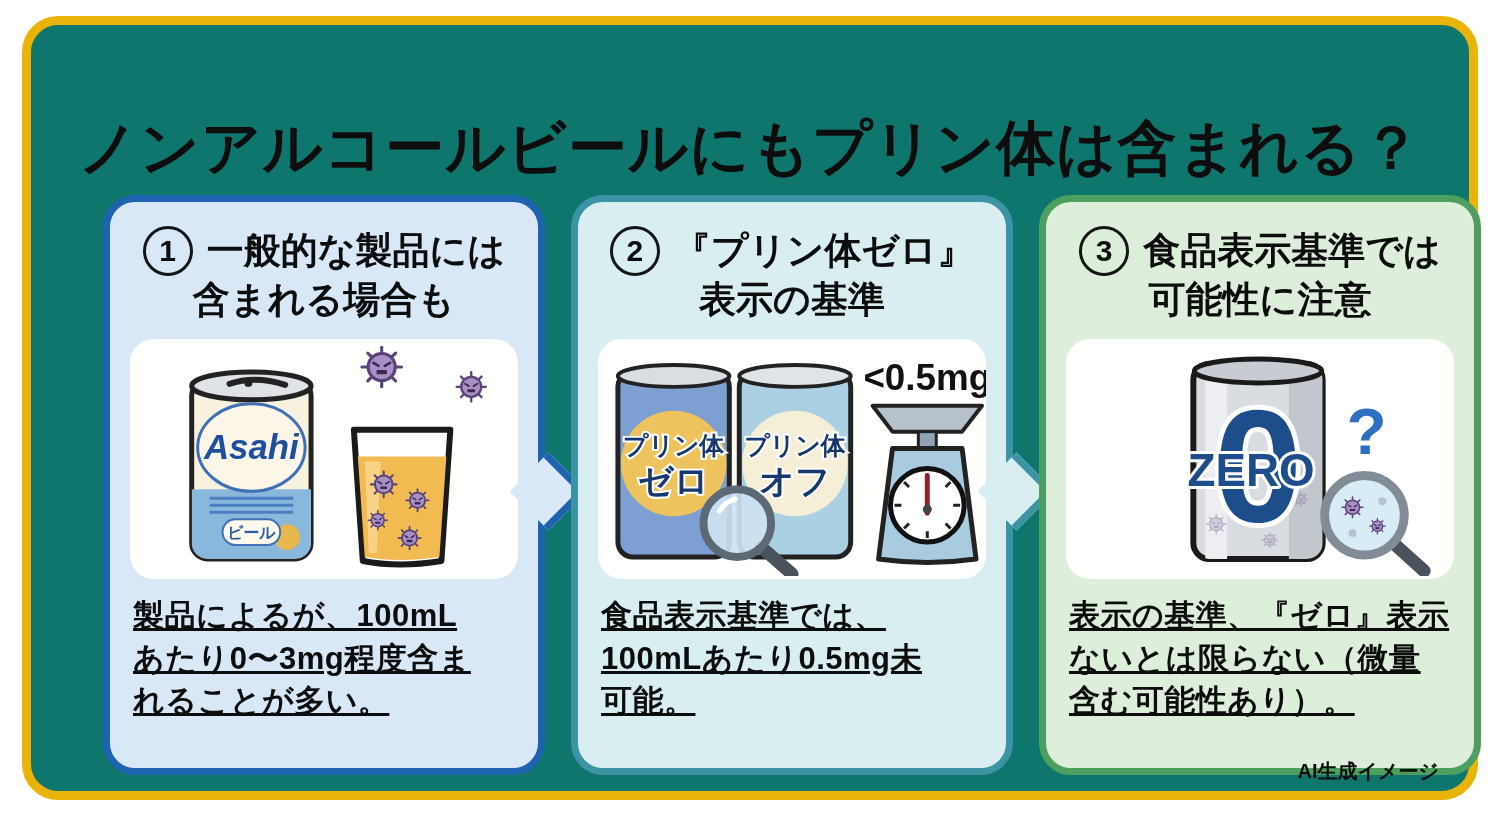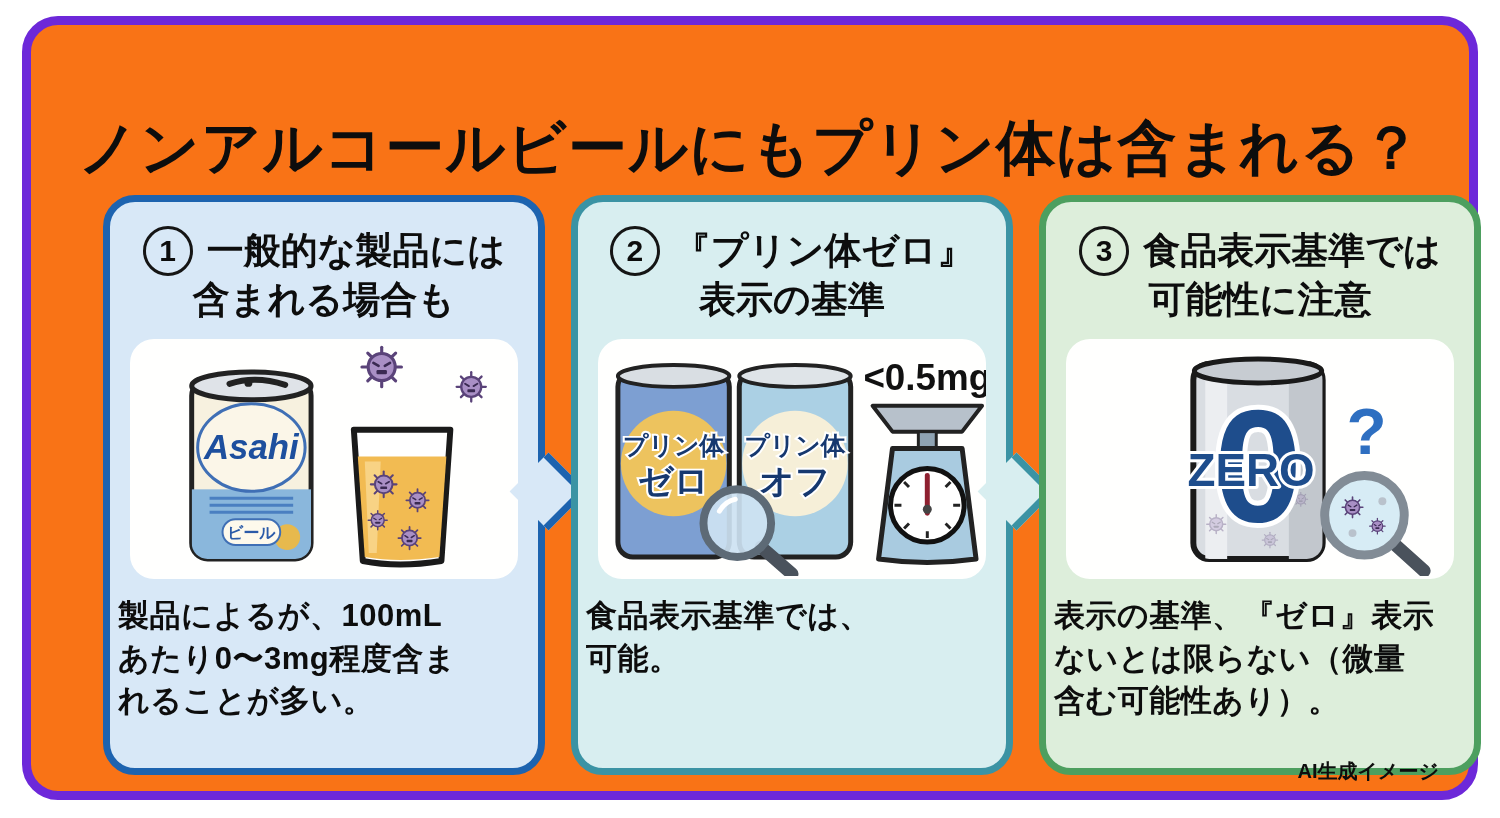--- a/index.html
+++ b/index.html
@@ -3,21 +3,21 @@
 <meta charset="utf-8">
 <style>
   html,body{margin:0;padding:0;}
   body{
     width:1500px;height:818px;background:#ffffff;
     font-family:"Liberation Sans","DejaVu Sans",sans-serif;
     position:relative;overflow:hidden;color:#0d0d0d;
   }
   .frame{
     position:absolute;left:22px;top:16px;width:1456px;height:784px;
-    border:9px solid #6d28d9;border-radius:36px;background:#f97316;
+    border:9px solid #eab308;border-radius:36px;background:#0f766e;
     box-sizing:border-box;
   }
   .title{
     position:absolute;left:0;top:44px;width:100%;text-align:center;
     font-size:59px;font-weight:900;letter-spacing:1px;color:#0d0d0d;
   }
   .panels{
     position:absolute;left:72px;top:170px;right:72px;height:580px;
     display:flex;gap:26px;
   }
@@ -43,22 +43,23 @@
     display:inline-flex;align-items:center;justify-content:center;
     width:44px;height:44px;border:3px solid #151515;border-radius:50%;
     font-size:30px;font-weight:800;flex:0 0 auto;
   }
   .illus{
     background:#fffffe;border-radius:24px;margin:16px 20px 0;height:240px;
     display:flex;align-items:center;justify-content:center;overflow:hidden;
   }
   .illus svg{display:block;}
   .bodytext{
-    margin:16px 8px 0;font-size:31px;font-weight:700;line-height:1.36;
+    margin:16px 23px 0;font-size:31px;font-weight:700;line-height:1.36;
     letter-spacing:0.5px;
+    text-decoration:underline;
   }
   .caption{
     position:absolute;right:30px;bottom:6px;font-size:20px;font-weight:700;
   }
   svg text{font-family:"Liberation Sans","DejaVu Sans",sans-serif;}
 </style>
 </head>
 <body>
 
 <div class="frame">
@@ -188,20 +189,21 @@
                 <line y1="-33" y2="-26" transform="rotate(270)"></line>
               <line y1="-33" y2="-26" transform="rotate(315)"></line>
             </g>
             <line x1="331" y1="172" x2="331" y2="134" stroke="#8e2030" stroke-width="5" stroke-linecap="round"></line>
             <circle cx="331" cy="168" r="4.5" fill="#444444"></circle>
           </g>
         </svg>
       </div>
       <div class="bodytext">
         <div>食品表示基準では、</div>
+        <div>100mLあたり0.5mg未</div>
         <div>可能。</div>
       </div>
       <div class="arrow"></div>
     </section>
 
     <section class="panel p3">
       <div class="heading">
         <div class="heading-line1">
           <span class="numbadge">
               <span>3</span>

